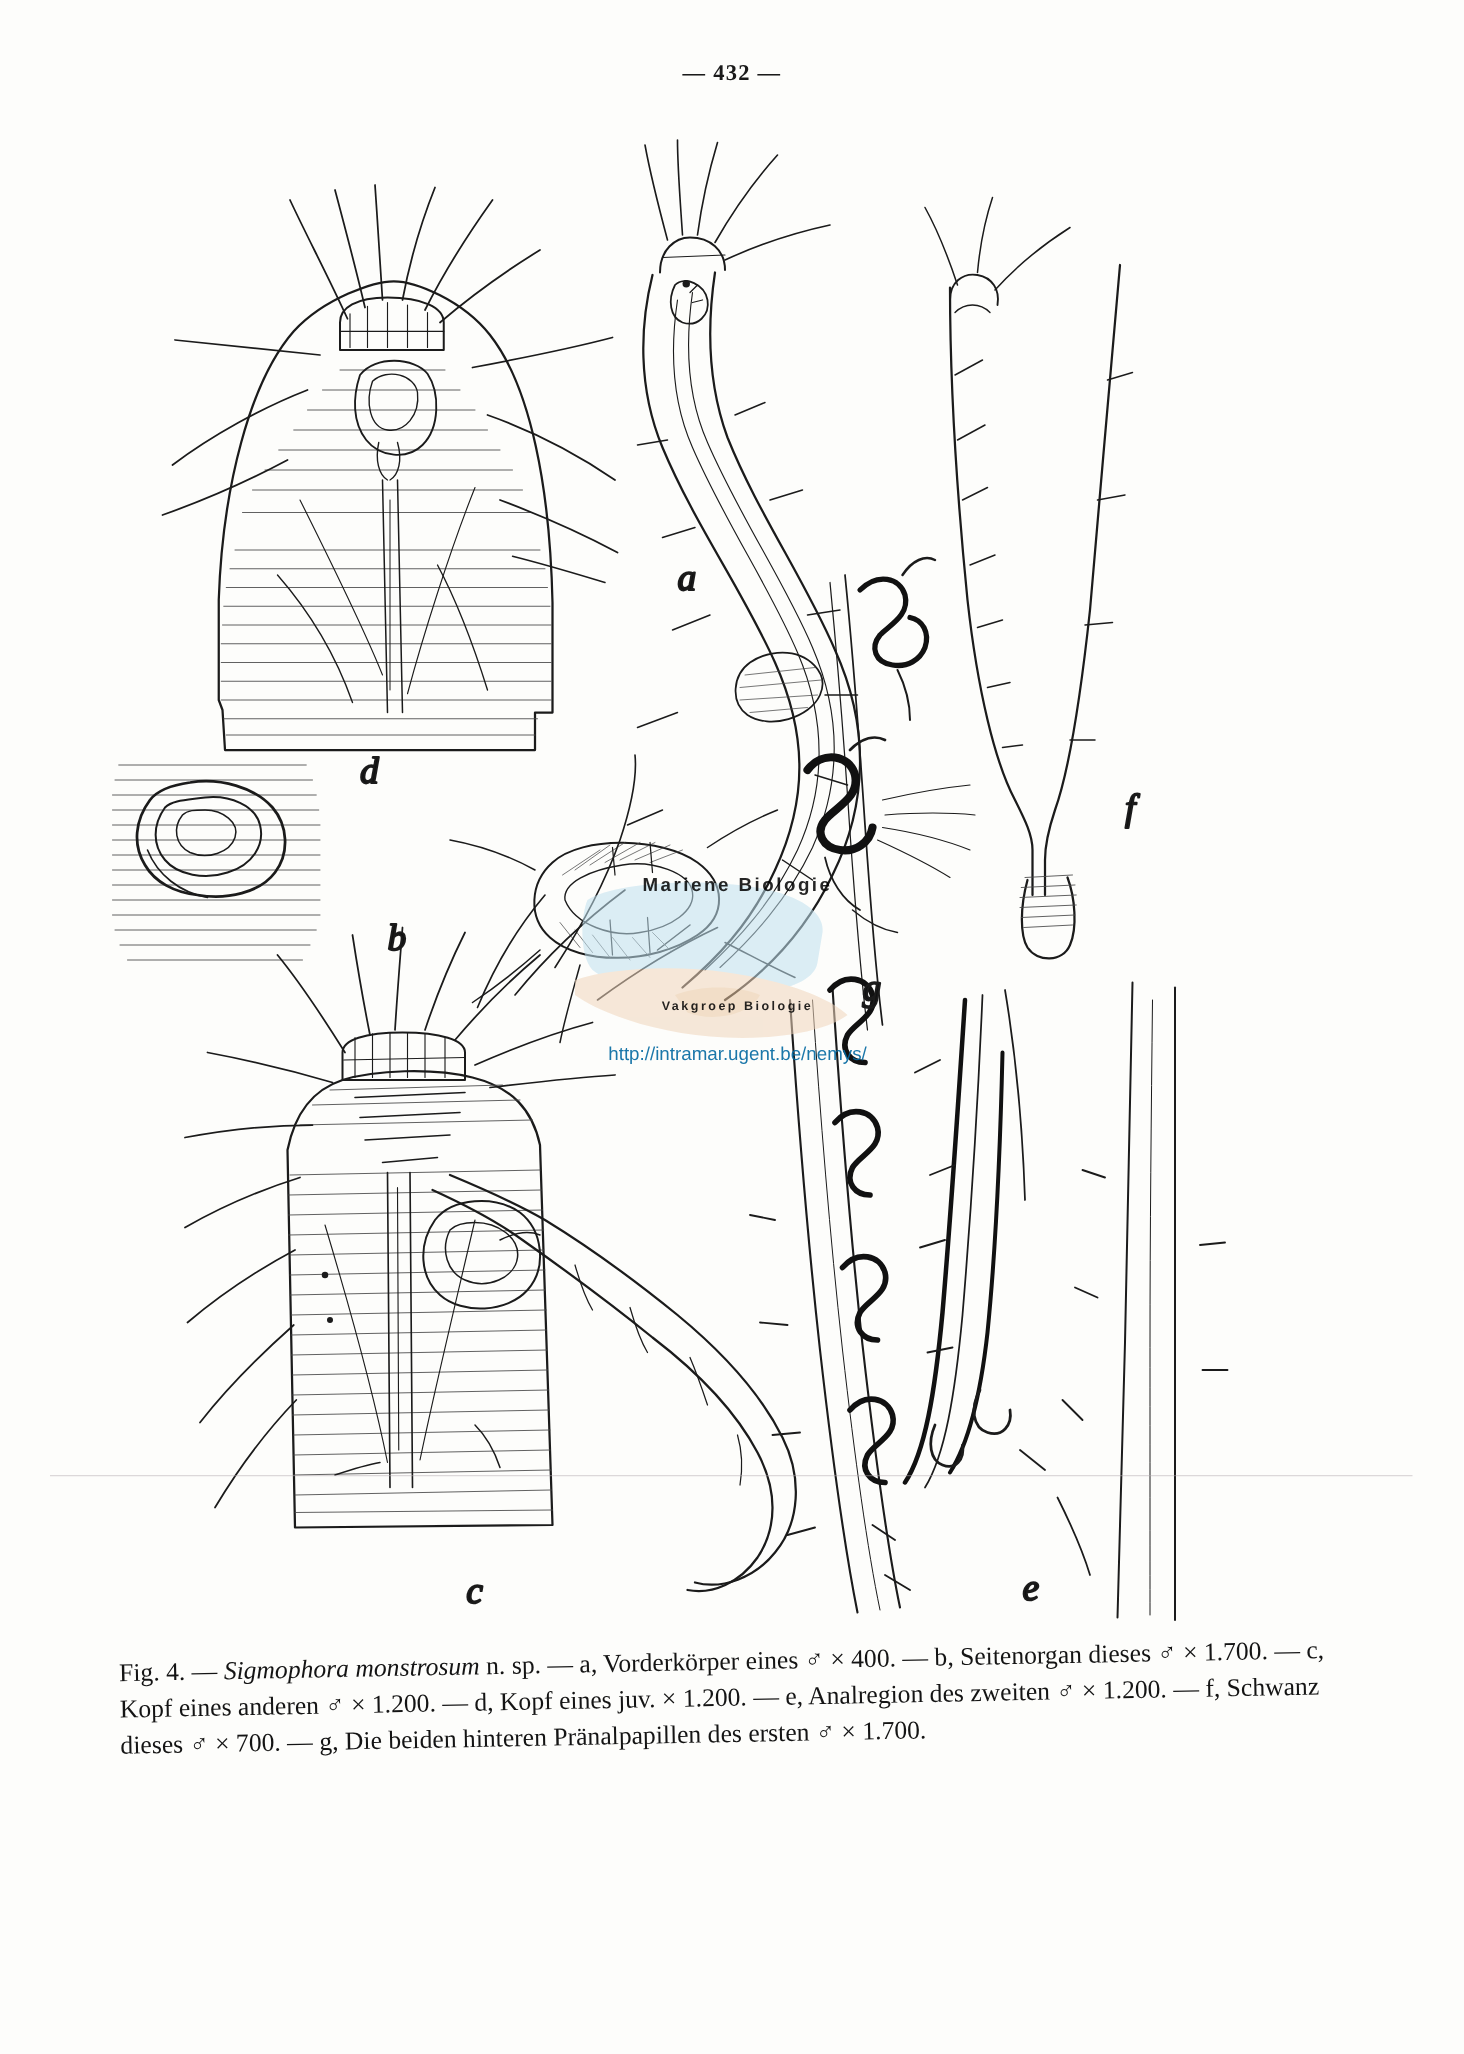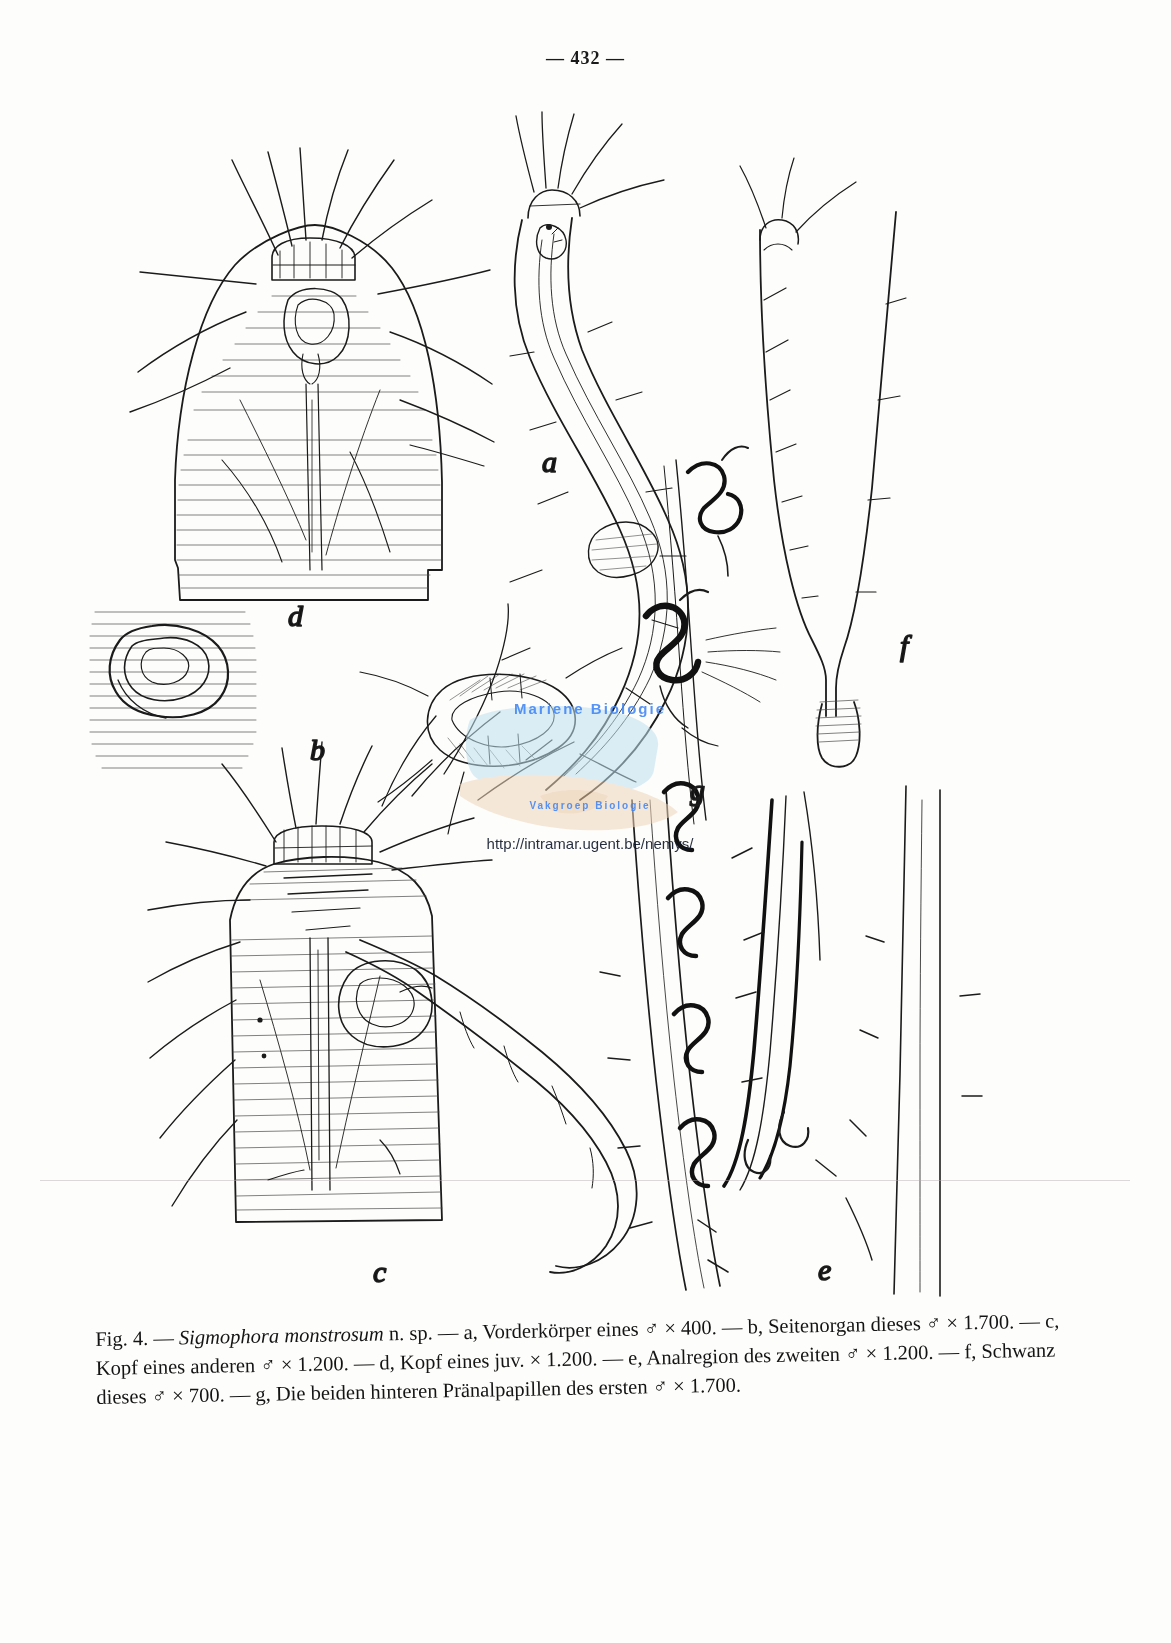--- a/index.html
+++ b/index.html
@@ -70,35 +70,35 @@
     width: 320px;
     height: 170px;
     pointer-events: none;
   }
   .wm-text {
     position: absolute;
     left: 0;
     top: 0;
     width: 100%;
     text-align: center;
-    color: #3b82f6;
+    color: #000000;
     font-family: "Liberation Sans", sans-serif;
     letter-spacing: 2px;
     font-weight: bold;
     font-size: 15px;
     opacity: 0.85;
   }
   .wm-text.line2 { top: 100px; font-size: 10px; letter-spacing: 2px; }
   .wm-url {
     position: absolute;
     left: -30px;
     top: 135px;
     width: 380px;
     text-align: center;
-    color: #0f172a;
+    color: #0369a1;
     font-family: "Liberation Sans", sans-serif;
     font-size: 15px;
     opacity: 0.9;
   }
   .scanline {
     position: absolute;
     left: 40px;
     top: 1180px;
     width: 1090px;
     height: 1px;

